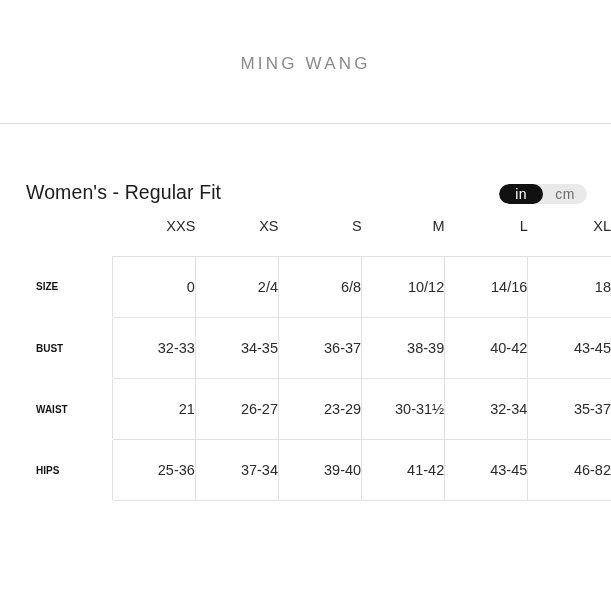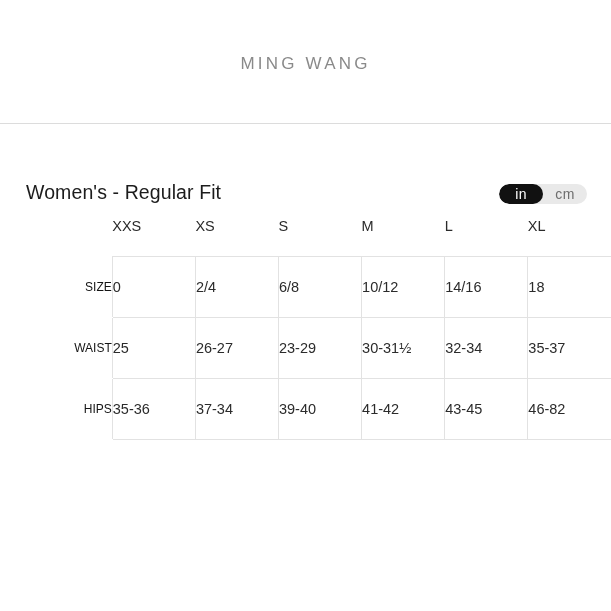--- a/index.html
+++ b/index.html
@@ -109,44 +109,44 @@
     right: 0;
     bottom: 0;
   }
   table.size-table {
     border-collapse: collapse;
     width: 585px;
     table-layout: fixed;
   }
   table.size-table th,
   table.size-table td {
-    text-align: left;
+    text-align: right;
     font-size: 14.5px;
     font-weight: 400;
     color: #2b2b2b;
     height: 60px;
     padding: 0;
     border: none;
   }
   table.size-table col.rowhead-col { width: 82px; }
   table.size-table col.data-col { width: 79px; }
 
   thead th {
     font-size: 14.5px;
     color: #1f1f1f;
     height: 56px;
     vertical-align: middle;
   }
   thead th.corner { border: none; }
 
   tbody td.rowhead {
-    font-weight: normal;
-    font-size: 12px;
+    font-weight: bold;
+    font-size: 10px;
     color: #141414;
-    text-align: right;
+    text-align: left;
     padding-left: 10px;
   }
   tbody td.data {
     border-left: 1px solid #e2e2e2;
     border-bottom: 1px solid #e2e2e2;
   }
   tbody tr:first-child td.data {
     border-top: 1px solid #e2e2e2;
   }
   tbody tr td.data:last-child {
@@ -201,31 +201,40 @@
         <tr>
           <td class="rowhead">SIZE</td>
           <td class="data">0</td>
           <td class="data">2/4</td>
           <td class="data">6/8</td>
           <td class="data">10/12</td>
           <td class="data">14/16</td>
           <td class="data">18</td>
         </tr>
         <tr>
+          <td class="rowhead">BUST</td>
+          <td class="data">32-33</td>
+          <td class="data">34-35</td>
+          <td class="data">36-37</td>
+          <td class="data">38-39</td>
+          <td class="data">40-42</td>
+          <td class="data">43-45</td>
+        </tr>
+        <tr>
           <td class="rowhead">WAIST</td>
-          <td class="data">25</td>
+          <td class="data">21</td>
           <td class="data">26-27</td>
           <td class="data">23-29</td>
           <td class="data">30-31½</td>
           <td class="data">32-34</td>
           <td class="data">35-37</td>
         </tr>
         <tr>
           <td class="rowhead">HIPS</td>
-          <td class="data">35-36</td>
+          <td class="data">25-36</td>
           <td class="data">37-34</td>
           <td class="data">39-40</td>
           <td class="data">41-42</td>
           <td class="data">43-45</td>
           <td class="data">46-82</td>
         </tr>
       </tbody>
     </table>
   </div>
 

